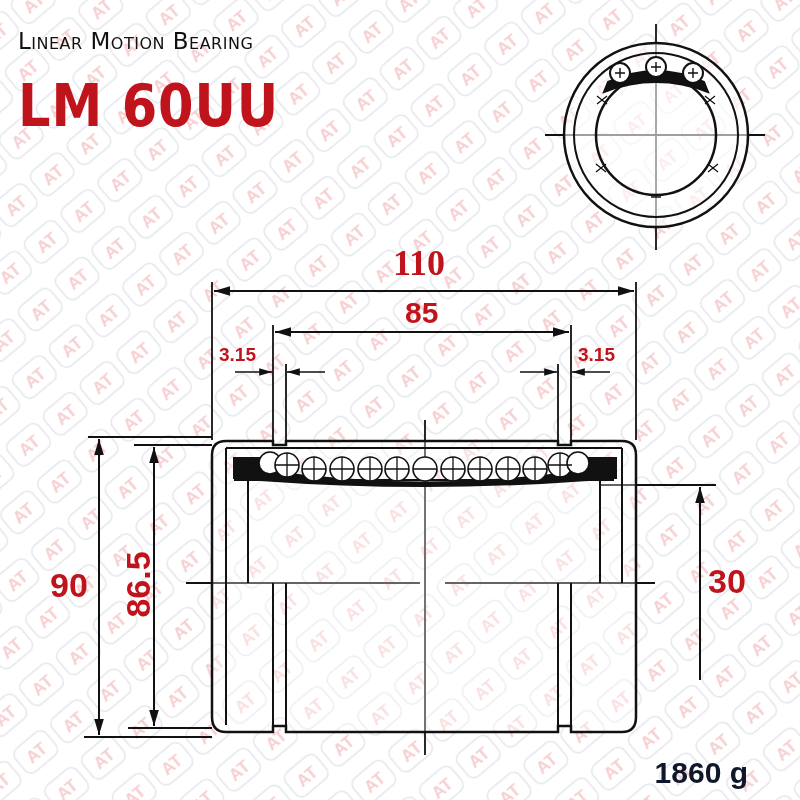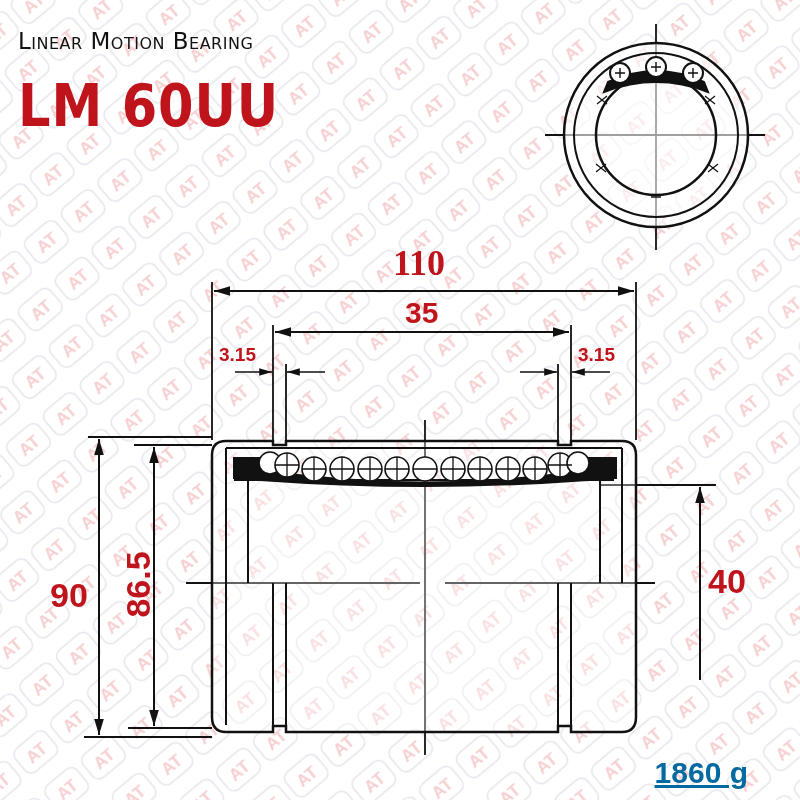--- a/index.html
+++ b/index.html
@@ -1,21 +1,21 @@
 <!DOCTYPE html>
 <html><head>
 <meta charset="utf-8">
 <style>
   html, body { margin: 0; padding: 0; }
   body { width: 800px; height: 800px; overflow: hidden; background: #ffffff; position: relative; font-family: "Liberation Sans", sans-serif; }
   .wm { position: absolute; inset: 0; z-index: 0; }
   .title-small { position: absolute; left: 18px; top: 28px; font-family: "DejaVu Sans", sans-serif; font-weight: normal; font-size: 23px; color: #111; font-variant: small-caps; letter-spacing: 0.5px; z-index: 2; }
   .title-big { position: absolute; left: 18px; top: 72px; font-family: "DejaVu Sans", sans-serif; font-weight: bold; font-size: 58px; color: #c0141c; letter-spacing: 1px; z-index: 2; transform: scaleX(0.88); transform-origin: left top; }
   .dim { position: absolute; font-family: "Liberation Sans", sans-serif; font-weight: bold; color: #c0141c; z-index: 3; }
-  .weight { position: absolute; right: 52px; bottom: 10px; font-family: "Liberation Sans", sans-serif; font-weight: bold; font-size: 30px; color: #0369a1; z-index: 3; text-decoration: underline; }
+  .weight { position: absolute; right: 52px; bottom: 10px; font-family: "Liberation Sans", sans-serif; font-weight: bold; font-size: 30px; color: #0f172a; z-index: 3; }
   svg.drawing { position: absolute; left: 0; top: 0; z-index: 1; }
 </style>
 </head>
 <body>
 
 <svg class="wm" width="800" height="800" xmlns="http://www.w3.org/2000/svg">
   <defs>
     <pattern id="atp" width="48" height="48" patternUnits="userSpaceOnUse" patternTransform="rotate(-40)">
       <rect x="4" y="8" width="40" height="30" rx="8" fill="none" stroke="#e4e6ec" stroke-width="1.5"></rect>
       <text x="24" y="30" text-anchor="middle" font-family="Liberation Sans, sans-serif" font-weight="bold" font-size="17" fill="#f6cfd1">AT</text>
@@ -110,20 +110,20 @@
         <circle cx="508" cy="469" r="12"></circle>
       <circle cx="535" cy="469" r="12"></circle>
         <circle cx="560" cy="465" r="12"></circle>
       <circle cx="578" cy="463" r="11"></circle>
     </g>
     <path d="M302,469 h24 M314,457 v24 M330,469 h24 M342,457 v24 M358,469 h24 M370,457 v24 M385,469 h24 M397,457 v24 M413,469 h24 M441,469 h24 M453,457 v24 M468,469 h24 M480,457 v24 M496,469 h24 M508,457 v24 M523,469 h24 M535,457 v24 M275,465 h24 M287,453 v24 M548,465 h24 M560,453 v24" stroke-width="1.3"></path>
   </g>
 </svg>
 
 <div class="dim" style="left:393px; top:242px; font-size:36px;font-family:Liberation Serif, serif;">110</div>
-<div class="dim" style="left:405px; top:296px; font-size:30px;">35</div>
+<div class="dim" style="left:405px; top:296px; font-size:30px;">85</div>
 <div class="dim" style="left:219px; top:344px; font-size:19px;">3.15</div>
 <div class="dim" style="left:578px; top:344px; font-size:19px;">3.15</div>
-<div class="dim" style="left:50px; top:566px; font-size:34px;margin-top:10px;">90</div>
+<div class="dim" style="left:50px; top:566px; font-size:34px;">90</div>
 <div class="dim" style="left:98px; top:565px; font-size:34px; transform:rotate(-90deg); transform-origin:center; width:80px; text-align:center;">86.5</div>
-<div class="dim" style="left:708px; top:562px; font-size:34px;">40</div>
+<div class="dim" style="left:708px; top:562px; font-size:34px;">30</div>
 
 <div class="weight">1860 g</div>
 
 </body></html>

